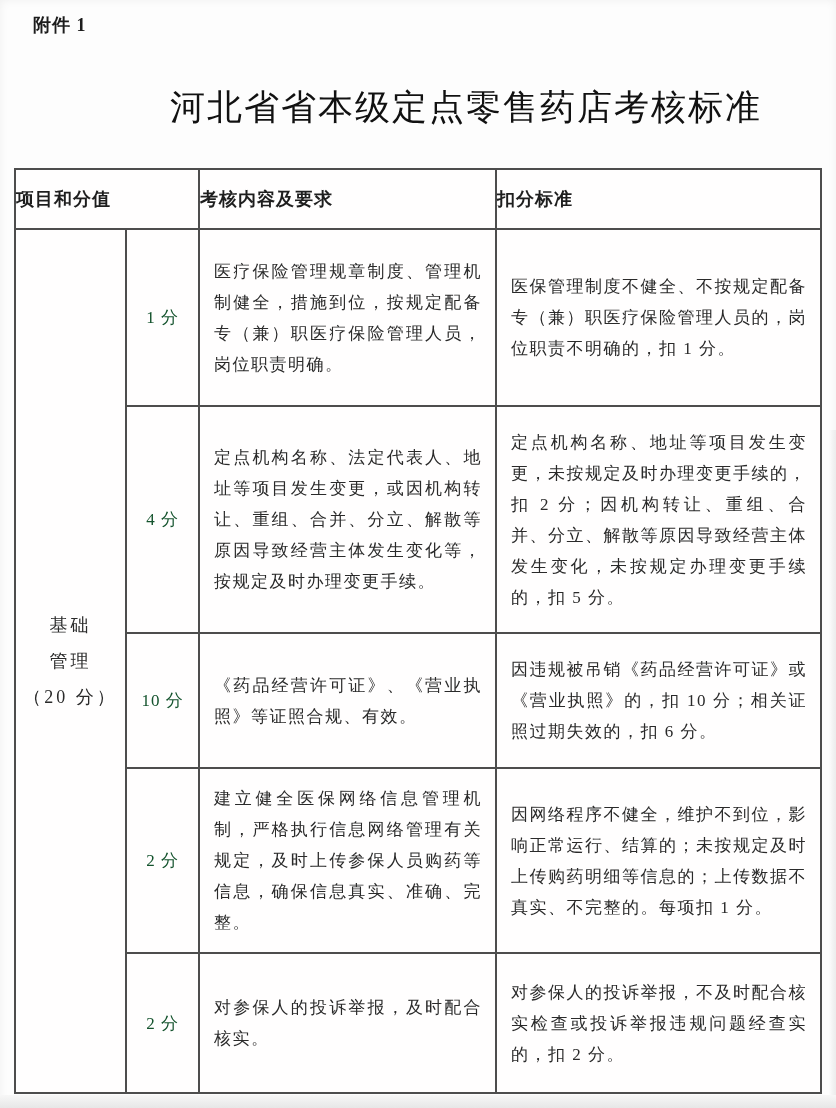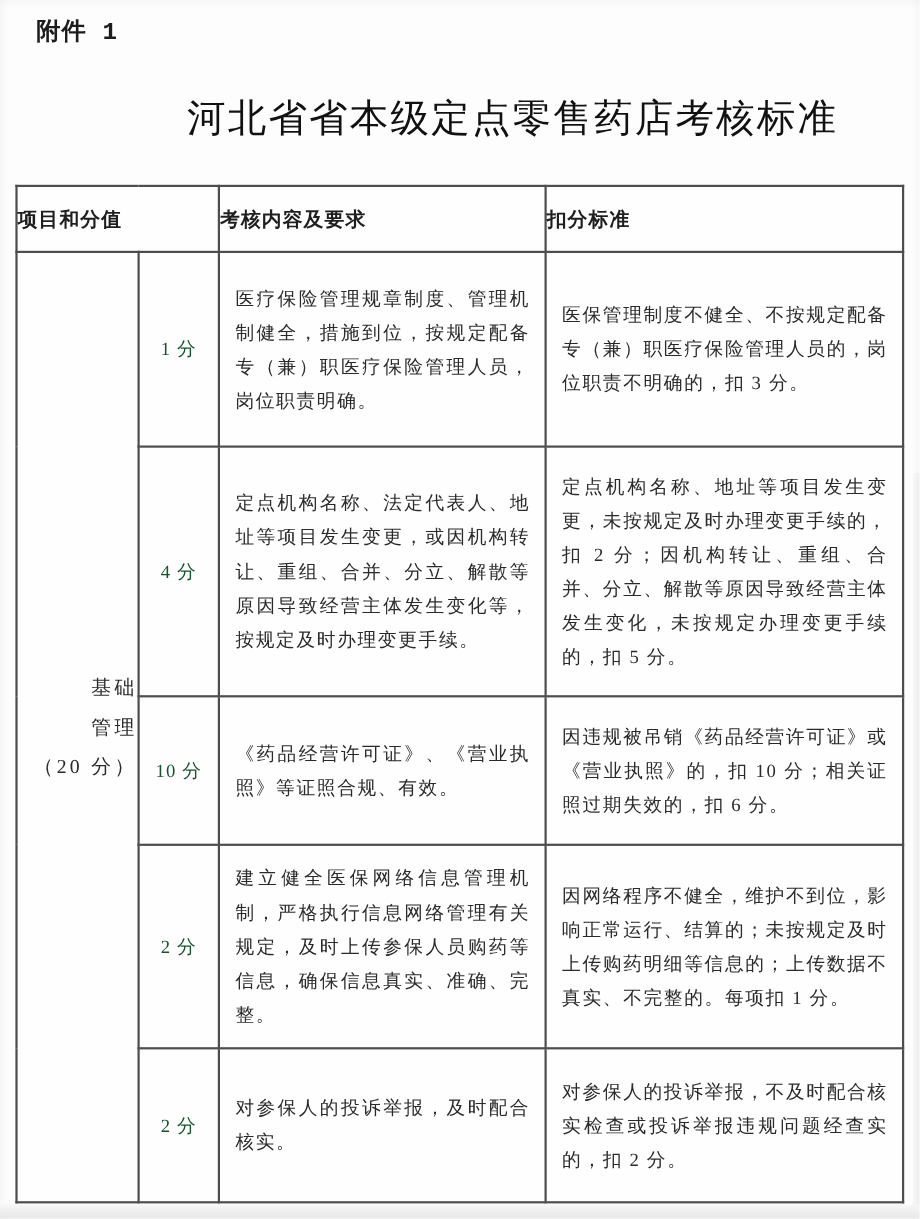--- a/index.html
+++ b/index.html
@@ -12,23 +12,23 @@
     height: 1108px;
     background: #fdfdfd;
     overflow: hidden;
     box-shadow: inset 0 0 10px rgba(0,0,0,0.06);
   }
 
   .attachment {
     position: absolute;
     top: 13px;
     left: 33px;
-    font-family: Liberation Mono, monospace;
+    font-family: Liberation Serif, serif;
     font-weight: bold;
-    font-size: 22px;
+    font-size: 18px;
     color: #1c1c1c;
     letter-spacing: 1px;
   }
 
   .doc-title {
     position: absolute;
     top: 84px;
     left: 0;
     width: 100%;
     text-align: center;
@@ -61,21 +61,21 @@
     letter-spacing: 1px;
   }
   tr.hdr    { height: 60px; }
   tr.row-0  { height: 177px; }
   tr.row-1  { height: 227px; }
   tr.row-2  { height: 135px; }
   tr.row-3  { height: 185px; }
   tr.row-4  { height: 140px; }
 
   td.cat {
-    text-align: right;
+    text-align: center;
     font-size: 18px;
     line-height: 36px;
     letter-spacing: 3px;
     white-space: pre-line;
     color: #2a2a2a;
   }
   td.score {
     text-align: center;
     font-size: 17px;
     letter-spacing: 1px;
@@ -127,21 +127,21 @@
         <th>扣分标准</th>
       </tr>
     </thead>
     <tbody>
       <tr class="row-0">
         <td class="cat" rowspan="5">基础
 管理
 （20 分）</td>
         <td class="score">1 分</td>
         <td class="content">医疗保险管理规章制度、管理机制健全，措施到位，按规定配备专（兼）职医疗保险管理人员，岗位职责明确。</td>
-        <td class="deduct">医保管理制度不健全、不按规定配备专（兼）职医疗保险管理人员的，岗位职责不明确的，扣 3 分。</td>
+        <td class="deduct">医保管理制度不健全、不按规定配备专（兼）职医疗保险管理人员的，岗位职责不明确的，扣 1 分。</td>
       </tr>
       <tr class="row-1">
         <td class="score">4 分</td>
         <td class="content">定点机构名称、法定代表人、地址等项目发生变更，或因机构转让、重组、合并、分立、解散等原因导致经营主体发生变化等，按规定及时办理变更手续。</td>
         <td class="deduct">定点机构名称、地址等项目发生变更，未按规定及时办理变更手续的，扣 2 分；因机构转让、重组、合并、分立、解散等原因导致经营主体发生变化，未按规定办理变更手续的，扣 5 分。</td>
       </tr>
       <tr class="row-2">
         <td class="score">10 分</td>
         <td class="content">《药品经营许可证》、《营业执照》等证照合规、有效。</td>
         <td class="deduct">因违规被吊销《药品经营许可证》或《营业执照》的，扣 10 分；相关证照过期失效的，扣 6 分。</td>

